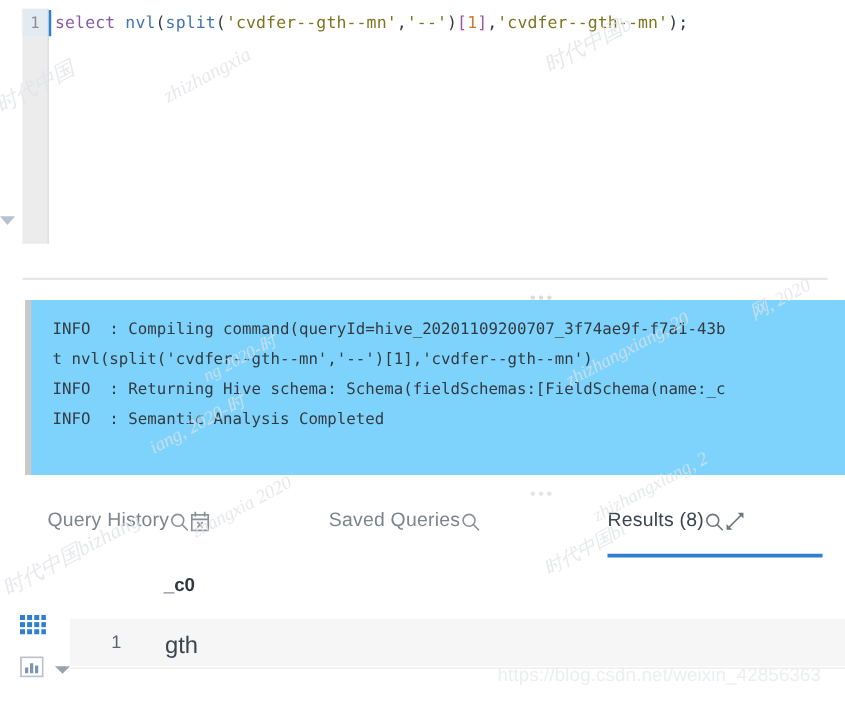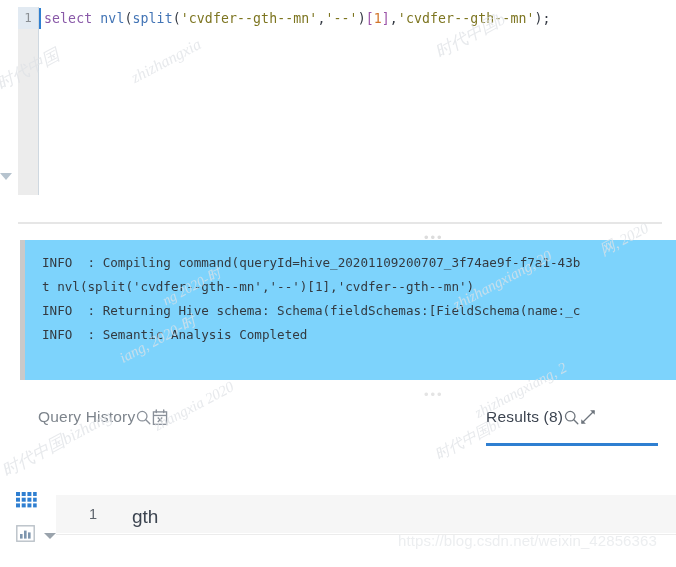--- a/index.html
+++ b/index.html
@@ -318,20 +318,29 @@
         <rect x="1.6" y="3.2" width="14.8" height="14" fill="none" stroke="#8a9099" stroke-width="1.5"></rect>
         <line x1="1.6" y1="7.2" x2="16.4" y2="7.2" stroke="#8a9099" stroke-width="1.5"></line>
         <line x1="4.8" y1="1" x2="4.8" y2="4" stroke="#8a9099" stroke-width="1.6" stroke-linecap="round"></line>
         <line x1="13.2" y1="1" x2="13.2" y2="4" stroke="#8a9099" stroke-width="1.6" stroke-linecap="round"></line>
         <line x1="6.5" y1="9.6" x2="11.5" y2="14.6" stroke="#8a9099" stroke-width="1.5"></line>
         <line x1="11.5" y1="9.6" x2="6.5" y2="14.6" stroke="#8a9099" stroke-width="1.5"></line>
       </svg>
     </span>
   </div>
 
+  <div class="tab" style="left:263px;">
+    <span class="tab-label">Saved Queries</span>
+    <span class="ticon">
+      <svg width="17" height="17" viewBox="0 0 20 20">
+          <circle cx="8.5" cy="8.5" r="5.6" fill="none" stroke="#8a9099" stroke-width="1.5"></circle>
+          <line x1="12.7" y1="12.7" x2="17.4" y2="17.4" stroke="#8a9099" stroke-width="1.6" stroke-linecap="round"></line>
+        </svg>
+    </span>
+  </div>
 
   <div class="tab active" style="left:486px;">
     <span class="tab-label">Results (8)</span>
     <span class="ticon">
       <svg width="17" height="17" viewBox="0 0 20 20">
           <circle cx="8.5" cy="8.5" r="5.6" fill="none" stroke="#6e757d" stroke-width="1.5"></circle>
           <line x1="12.7" y1="12.7" x2="17.4" y2="17.4" stroke="#6e757d" stroke-width="1.6" stroke-linecap="round"></line>
         </svg>
     </span>
     <span class="ticon">
@@ -371,20 +380,23 @@
       <svg width="19" height="17" viewBox="0 0 19 17">
         <rect x="0.8" y="0.8" width="17.4" height="15.4" fill="none" stroke="#b9c0c7" stroke-width="1.4"></rect>
         <rect x="4" y="9" width="2.6" height="4.6" fill="#7e96ae"></rect>
         <rect x="8" y="5.6" width="2.6" height="8" fill="#7e96ae"></rect>
         <rect x="12" y="7.4" width="2.6" height="6.2" fill="#7e96ae"></rect>
       </svg>
     </span>
     <span class="rail-caret"></span>
   </div>
 
+  <div class="grid-header">
+    <span class="th-c0">_c0</span>
+  </div>
 
   <div class="grid-row">
     <span class="td-idx">1</span>
     <span class="td-val">gth</span>
   </div>
   <div class="grid-row-sep"></div>
 </div>
 
 <div class="wm wm-a">时代中国</div>
 <div class="wm wm-b">zhizhangxia</div>

